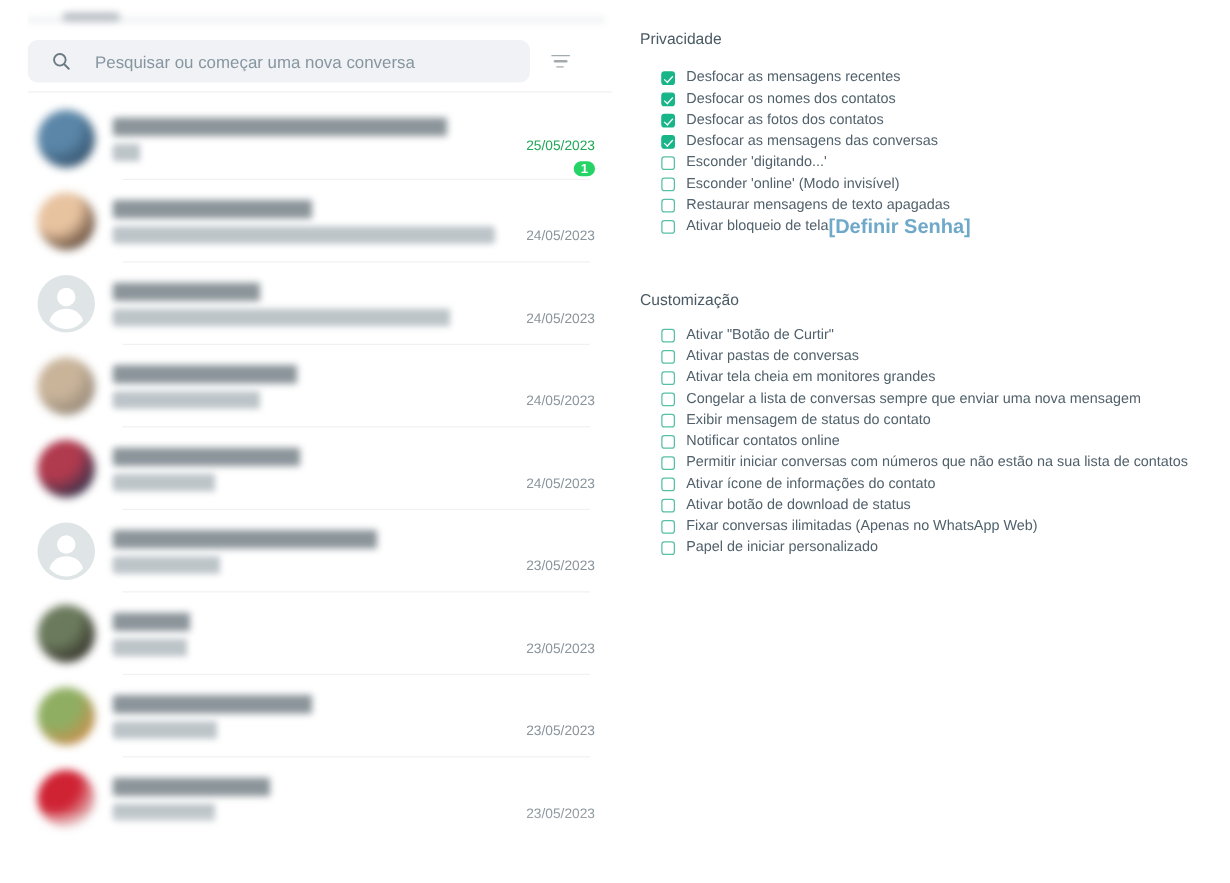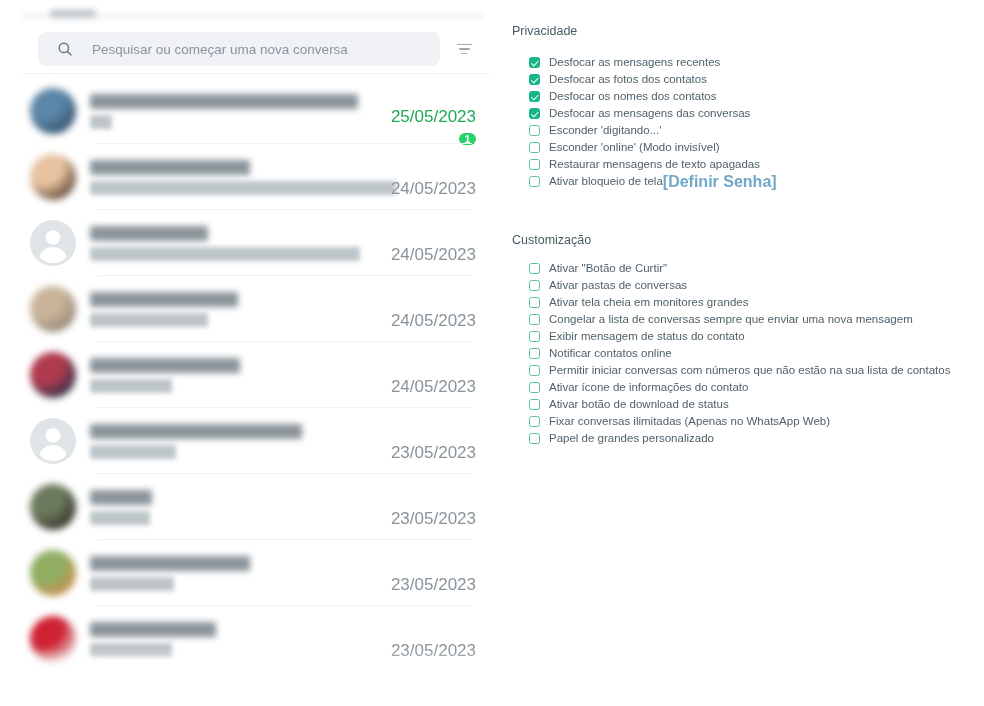--- a/index.html
+++ b/index.html
@@ -55,21 +55,20 @@
     position: absolute;
     left: 0px;
     top: 30px;
     width: 468px;
     height: 38px;
     display: flex;
     align-items: center;
   }
   #search-box {
     position: relative;
-    margin-left: 16px;
     width: 402px;
     height: 34px;
     background: #f0f2f5;
     border-radius: 8px;
     display: flex;
     align-items: center;
   }
   #search-icon {
     width: 18px;
     height: 18px;
@@ -210,21 +209,21 @@
     height: 46px;
     display: flex;
     flex-direction: column;
     align-items: flex-end;
     justify-content: center;
     gap: 6px;
     padding-right: 14px;
     box-sizing: border-box;
   }
   .chat-date {
-    font-size: 17px;
+    font-size: 11px;
     color: #8a949b;
     white-space: nowrap;
     margin-top: 30px;
   }
   .chat-date.unread { color: #1fa855; }
   .unread-badge {
     min-width: 17px;
     height: 17px;
     border-radius: 9px;
     background: #25d366;
@@ -481,25 +480,25 @@
 <div id="settings-panel">
 
   <h3 id="privacy-heading" class="section-heading">Privacidade</h3>
   <ul id="privacy-list" class="opt-list">
       <li class="opt-item">
         <span class="cb checked"></span>
         <span class="opt-label">Desfocar as mensagens recentes</span>
       </li>
       <li class="opt-item">
         <span class="cb checked"></span>
+        <span class="opt-label">Desfocar os nomes dos contatos</span>
+      </li>
+      <li class="opt-item">
+        <span class="cb checked"></span>
         <span class="opt-label">Desfocar as fotos dos contatos</span>
-      </li>
-      <li class="opt-item">
-        <span class="cb checked"></span>
-        <span class="opt-label">Desfocar os nomes dos contatos</span>
       </li>
       <li class="opt-item">
         <span class="cb checked"></span>
         <span class="opt-label">Desfocar as mensagens das conversas</span>
       </li>
       <li class="opt-item">
         <span class="cb"></span>
         <span class="opt-label">Esconder 'digitando...'</span>
       </li>
       <li class="opt-item">
@@ -554,16 +553,16 @@
       <li class="opt-item">
         <span class="cb"></span>
         <span class="opt-label">Ativar botão de download de status</span>
       </li>
       <li class="opt-item">
         <span class="cb"></span>
         <span class="opt-label">Fixar conversas ilimitadas (Apenas no WhatsApp Web)</span>
       </li>
       <li class="opt-item">
         <span class="cb"></span>
-        <span class="opt-label">Papel de grandes personalizado</span>
+        <span class="opt-label">Papel de iniciar personalizado</span>
       </li>
     </ul>
 </div>
 
 </body></html>

